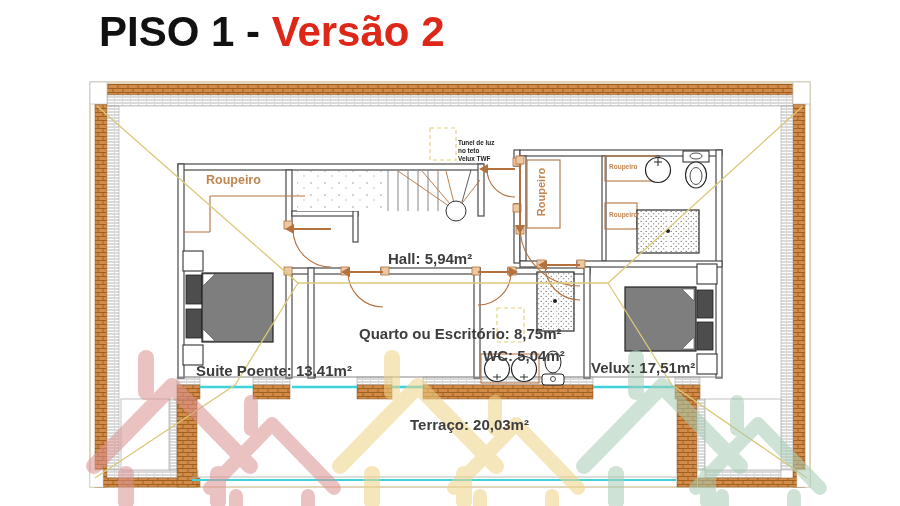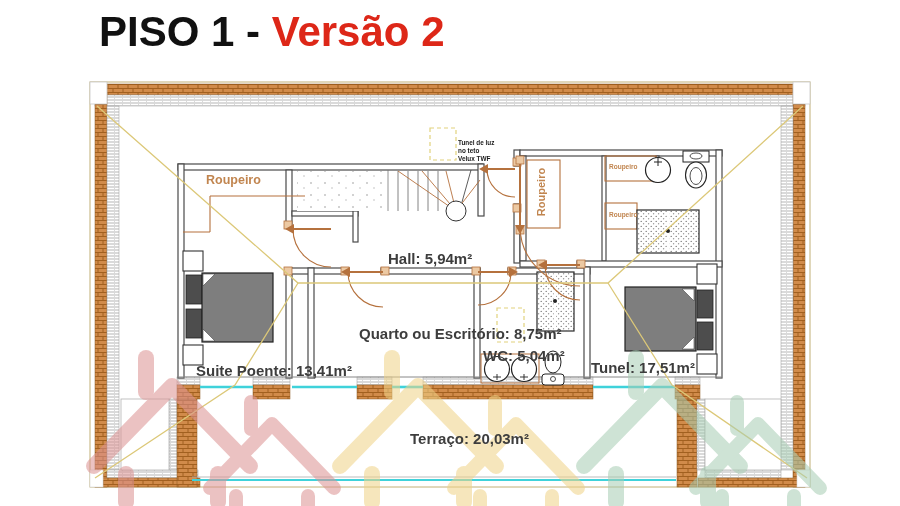--- a/index.html
+++ b/index.html
@@ -312,22 +312,22 @@
         <path d="M722,496 L722,506"></path>
           <path d="M794,496 L794,506"></path>
       </g>
     </g>
   </svg>
 
   <div class="lbl" style="left:388px;top:250px;">Hall: 5,94m²</div>
   <div class="lbl" style="left:338px;top:325px;margin-left:21px;">Quarto ou Escritório: 8,75m²</div>
   <div class="lbl" style="left:483px;top:347px;">WC: 5,04m²</div>
   <div class="lbl" style="left:196px;top:362px;">Suite Poente: 13,41m²</div>
-  <div class="lbl" style="left:591px;top:359px;">Tunel: 17,51m²</div>
-  <div class="lbl" style="left:410px;top:430px;">Terraço: 20,03m²</div>
+  <div class="lbl" style="left:591px;top:359px;">Velux: 17,51m²</div>
+  <div class="lbl" style="left:410px;top:416px;">Terraço: 20,03m²</div>
 
   <div class="lbl lbl-orange" style="position:absolute;left:206px;top:173px;">Roupeiro</div>
   <div class="lbl-rot">Roupeiro</div>
   <div class="lbl-sm" style="left:609px;top:163px;">Roupeiro</div>
   <div class="lbl-sm" style="left:609px;top:211px;">Roupeiro</div>
 
   <div class="note">
     <div>Tunel de luz</div>
     <div>no teto</div>
     <div>Velux TWF</div>

